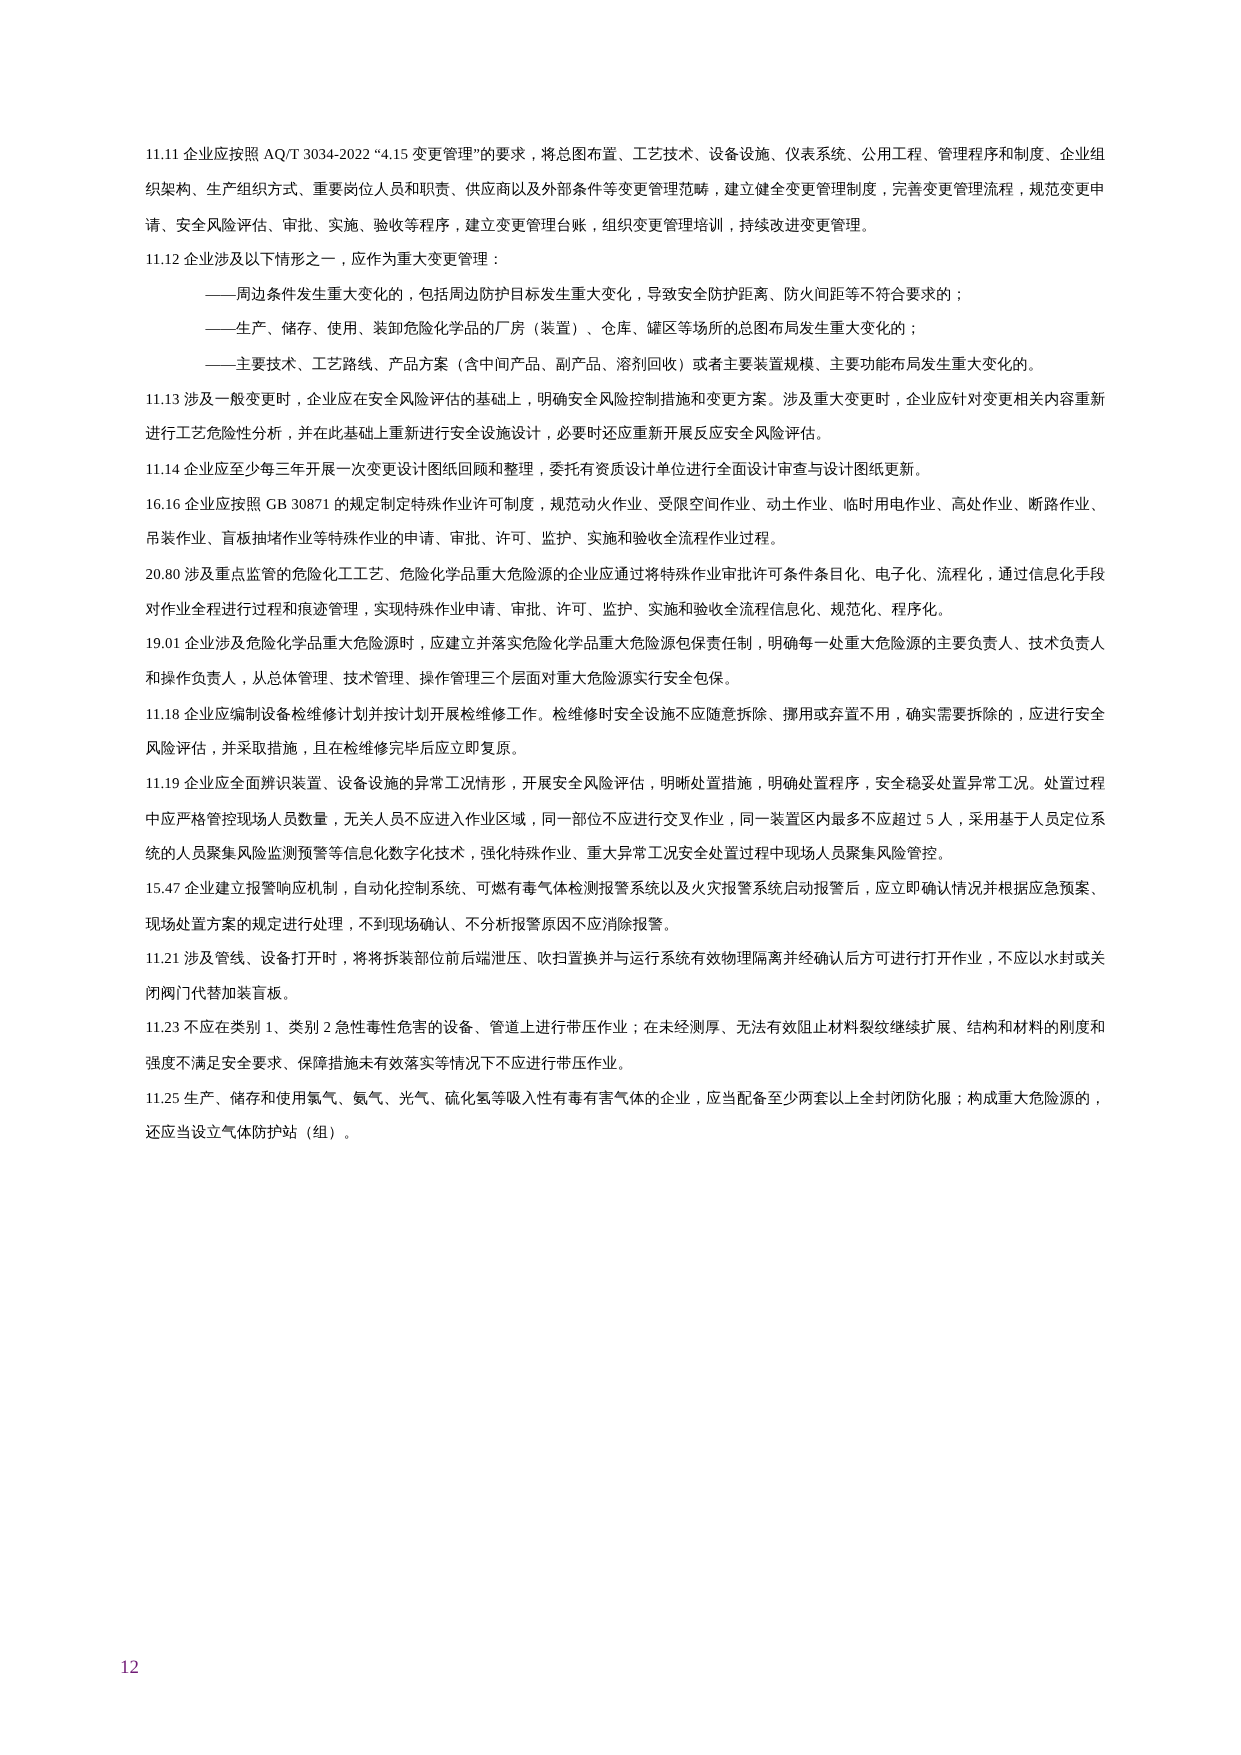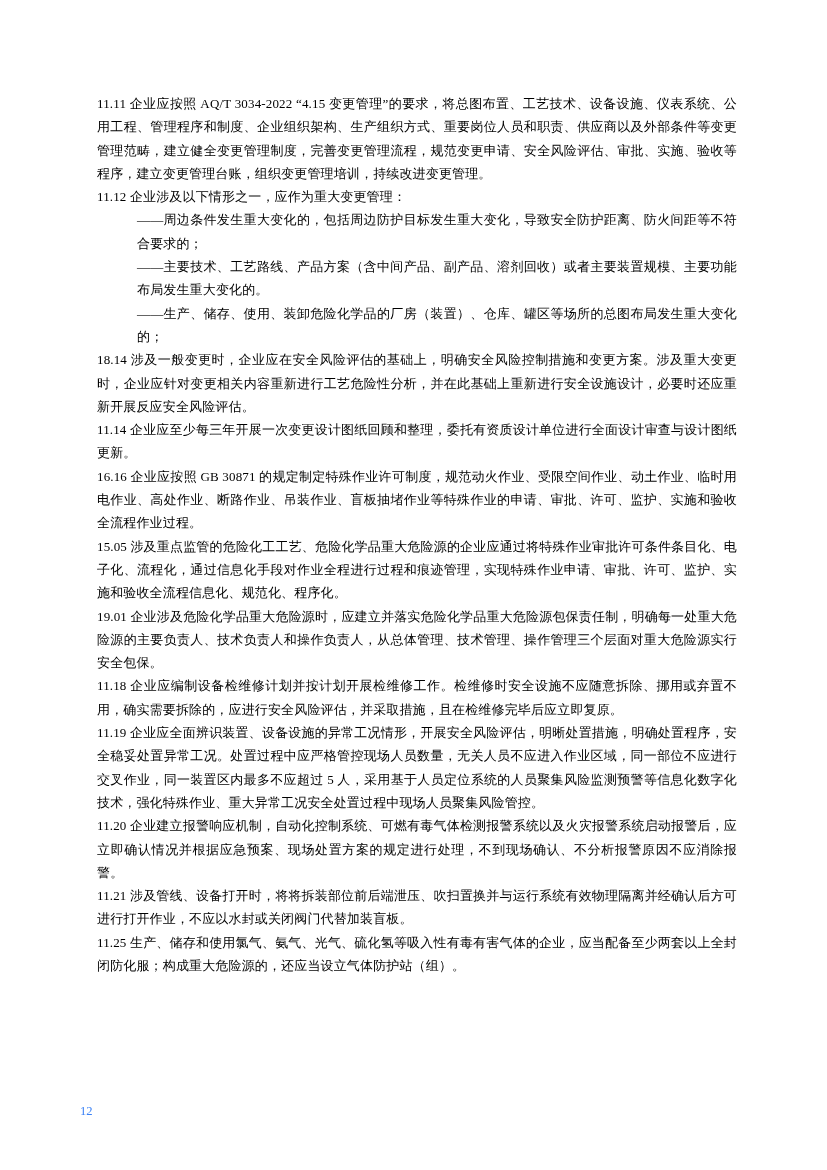--- a/index.html
+++ b/index.html
@@ -20,55 +20,56 @@
     overflow: hidden;
     box-sizing: border-box;
   }
   .content {
     position: absolute;
     left: 97px;
     top: 92px;
     width: 640px;
   }
   .para {
-    font-size: 13px;
+    font-size: 10px;
     line-height: 23.3px;
     text-align: justify;
     text-justify: inter-ideograph;
     margin: 0;
     letter-spacing: 0.15px;
   }
   .para.indent-dash {
     text-indent: 0;
     padding-left: 40px;
   }
   .page-number {
     position: absolute;
     left: 80px;
     top: 1103px;
     font-size: 12.6px;
     line-height: 16px;
-    color: #3b82f6;
+    color: #701a75;
   }
 </style>
 </head>
 <body>
 
 <div class="page">
   <div class="content">
     <p class="para">11.11  企业应按照 AQ/T 3034-2022 “4.15 变更管理”的要求，将总图布置、工艺技术、设备设施、仪表系统、公用工程、管理程序和制度、企业组织架构、生产组织方式、重要岗位人员和职责、供应商以及外部条件等变更管理范畴，建立健全变更管理制度，完善变更管理流程，规范变更申请、安全风险评估、审批、实施、验收等程序，建立变更管理台账，组织变更管理培训，持续改进变更管理。</p>
     <p class="para">11.12  企业涉及以下情形之一，应作为重大变更管理：</p>
     <p class="para indent-dash">——周边条件发生重大变化的，包括周边防护目标发生重大变化，导致安全防护距离、防火间距等不符合要求的；</p>
+    <p class="para indent-dash">——生产、储存、使用、装卸危险化学品的厂房（装置）、仓库、罐区等场所的总图布局发生重大变化的；</p>
     <p class="para indent-dash">——主要技术、工艺路线、产品方案（含中间产品、副产品、溶剂回收）或者主要装置规模、主要功能布局发生重大变化的。</p>
-    <p class="para indent-dash">——生产、储存、使用、装卸危险化学品的厂房（装置）、仓库、罐区等场所的总图布局发生重大变化的；</p>
-    <p class="para">18.14  涉及一般变更时，企业应在安全风险评估的基础上，明确安全风险控制措施和变更方案。涉及重大变更时，企业应针对变更相关内容重新进行工艺危险性分析，并在此基础上重新进行安全设施设计，必要时还应重新开展反应安全风险评估。</p>
+    <p class="para">11.13  涉及一般变更时，企业应在安全风险评估的基础上，明确安全风险控制措施和变更方案。涉及重大变更时，企业应针对变更相关内容重新进行工艺危险性分析，并在此基础上重新进行安全设施设计，必要时还应重新开展反应安全风险评估。</p>
     <p class="para">11.14  企业应至少每三年开展一次变更设计图纸回顾和整理，委托有资质设计单位进行全面设计审查与设计图纸更新。</p>
     <p class="para">16.16  企业应按照 GB 30871 的规定制定特殊作业许可制度，规范动火作业、受限空间作业、动土作业、临时用电作业、高处作业、断路作业、吊装作业、盲板抽堵作业等特殊作业的申请、审批、许可、监护、实施和验收全流程作业过程。</p>
-    <p class="para">15.05  涉及重点监管的危险化工工艺、危险化学品重大危险源的企业应通过将特殊作业审批许可条件条目化、电子化、流程化，通过信息化手段对作业全程进行过程和痕迹管理，实现特殊作业申请、审批、许可、监护、实施和验收全流程信息化、规范化、程序化。</p>
+    <p class="para">20.80  涉及重点监管的危险化工工艺、危险化学品重大危险源的企业应通过将特殊作业审批许可条件条目化、电子化、流程化，通过信息化手段对作业全程进行过程和痕迹管理，实现特殊作业申请、审批、许可、监护、实施和验收全流程信息化、规范化、程序化。</p>
     <p class="para">19.01  企业涉及危险化学品重大危险源时，应建立并落实危险化学品重大危险源包保责任制，明确每一处重大危险源的主要负责人、技术负责人和操作负责人，从总体管理、技术管理、操作管理三个层面对重大危险源实行安全包保。</p>
     <p class="para">11.18  企业应编制设备检维修计划并按计划开展检维修工作。检维修时安全设施不应随意拆除、挪用或弃置不用，确实需要拆除的，应进行安全风险评估，并采取措施，且在检维修完毕后应立即复原。</p>
     <p class="para">11.19  企业应全面辨识装置、设备设施的异常工况情形，开展安全风险评估，明晰处置措施，明确处置程序，安全稳妥处置异常工况。处置过程中应严格管控现场人员数量，无关人员不应进入作业区域，同一部位不应进行交叉作业，同一装置区内最多不应超过 5 人，采用基于人员定位系统的人员聚集风险监测预警等信息化数字化技术，强化特殊作业、重大异常工况安全处置过程中现场人员聚集风险管控。</p>
-    <p class="para">11.20  企业建立报警响应机制，自动化控制系统、可燃有毒气体检测报警系统以及火灾报警系统启动报警后，应立即确认情况并根据应急预案、现场处置方案的规定进行处理，不到现场确认、不分析报警原因不应消除报警。</p>
+    <p class="para">15.47  企业建立报警响应机制，自动化控制系统、可燃有毒气体检测报警系统以及火灾报警系统启动报警后，应立即确认情况并根据应急预案、现场处置方案的规定进行处理，不到现场确认、不分析报警原因不应消除报警。</p>
     <p class="para">11.21  涉及管线、设备打开时，将将拆装部位前后端泄压、吹扫置换并与运行系统有效物理隔离并经确认后方可进行打开作业，不应以水封或关闭阀门代替加装盲板。</p>
+    <p class="para">11.23  不应在类别 1、类别 2 急性毒性危害的设备、管道上进行带压作业；在未经测厚、无法有效阻止材料裂纹继续扩展、结构和材料的刚度和强度不满足安全要求、保障措施未有效落实等情况下不应进行带压作业。</p>
     <p class="para">11.25  生产、储存和使用氯气、氨气、光气、硫化氢等吸入性有毒有害气体的企业，应当配备至少两套以上全封闭防化服；构成重大危险源的，还应当设立气体防护站（组）。</p>
   </div>
   <div class="page-number">12</div>
 </div>
 
 </body></html>

